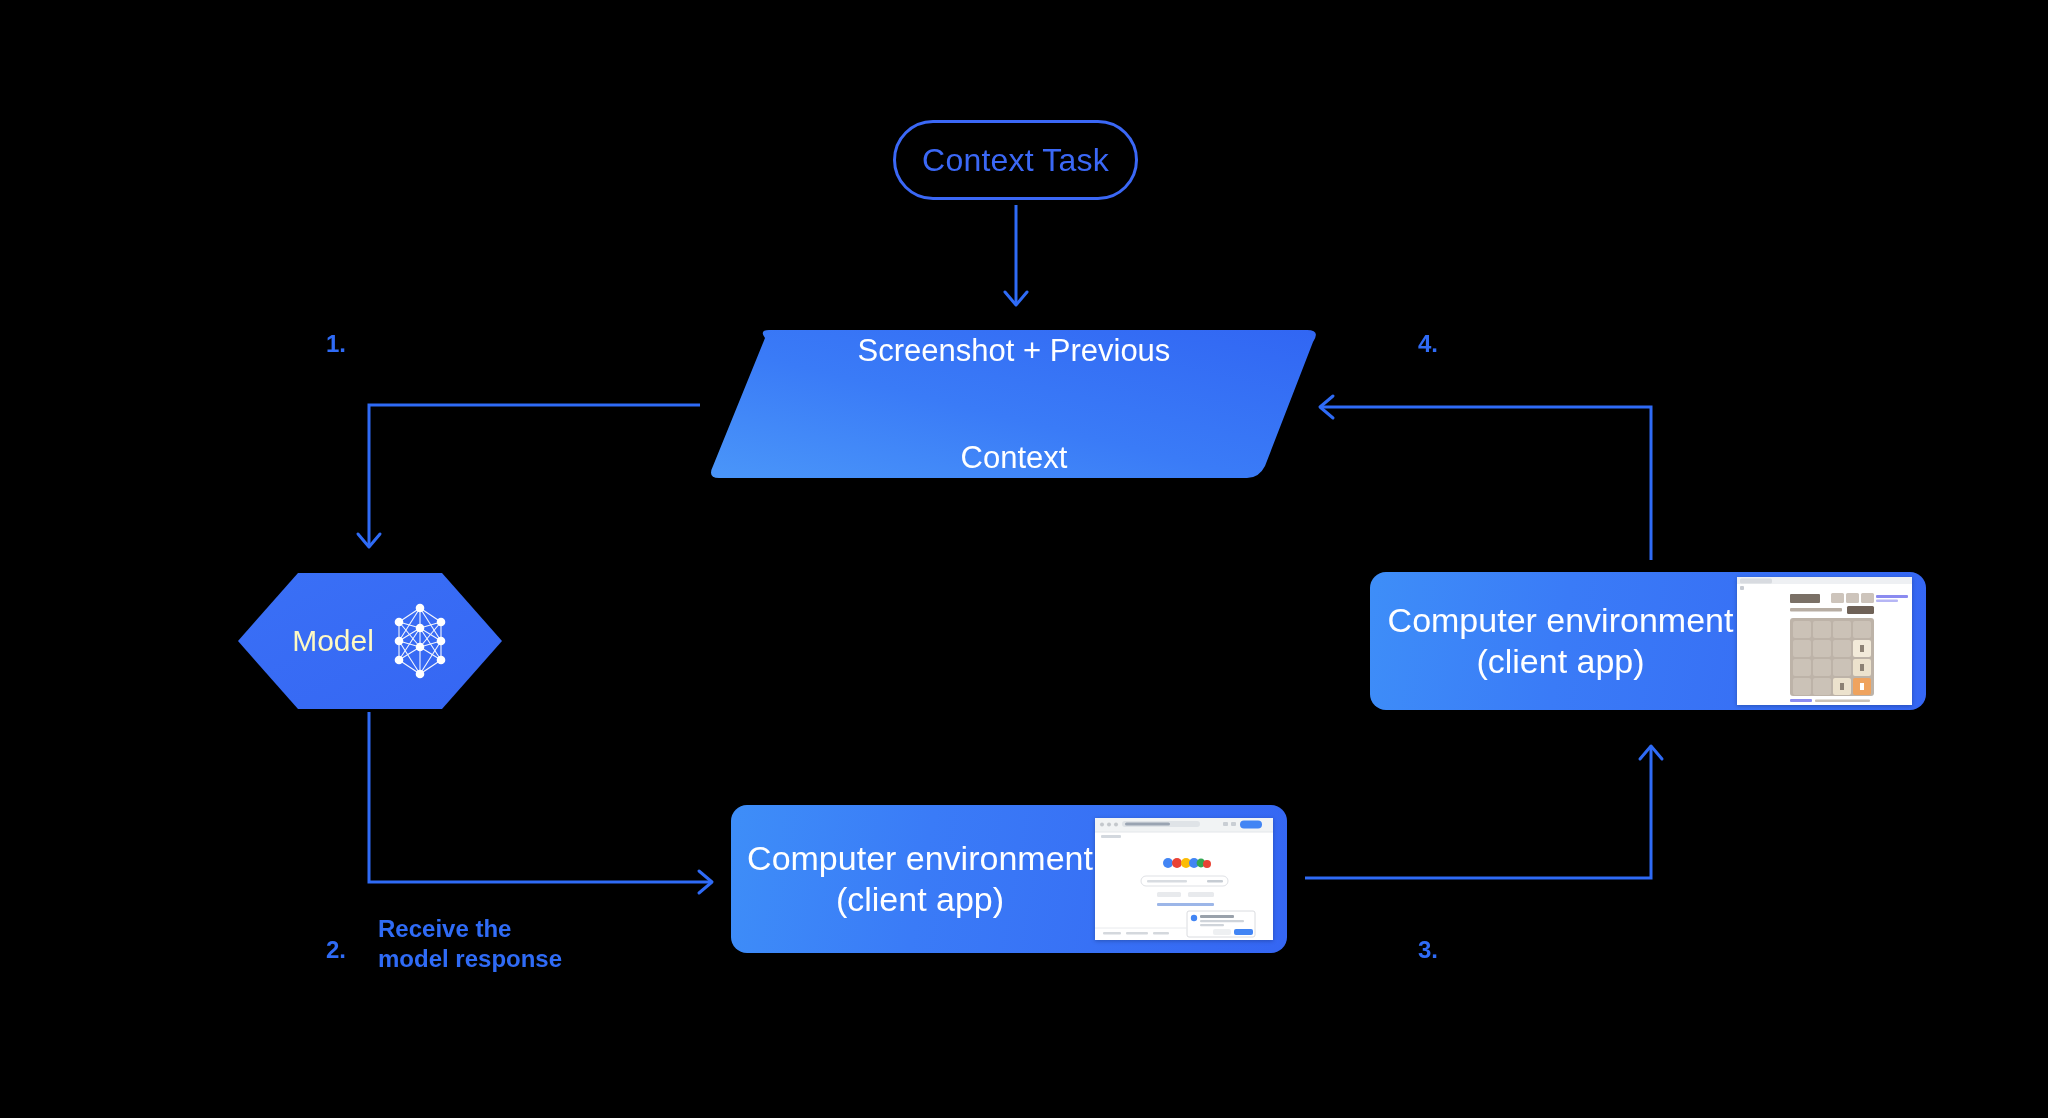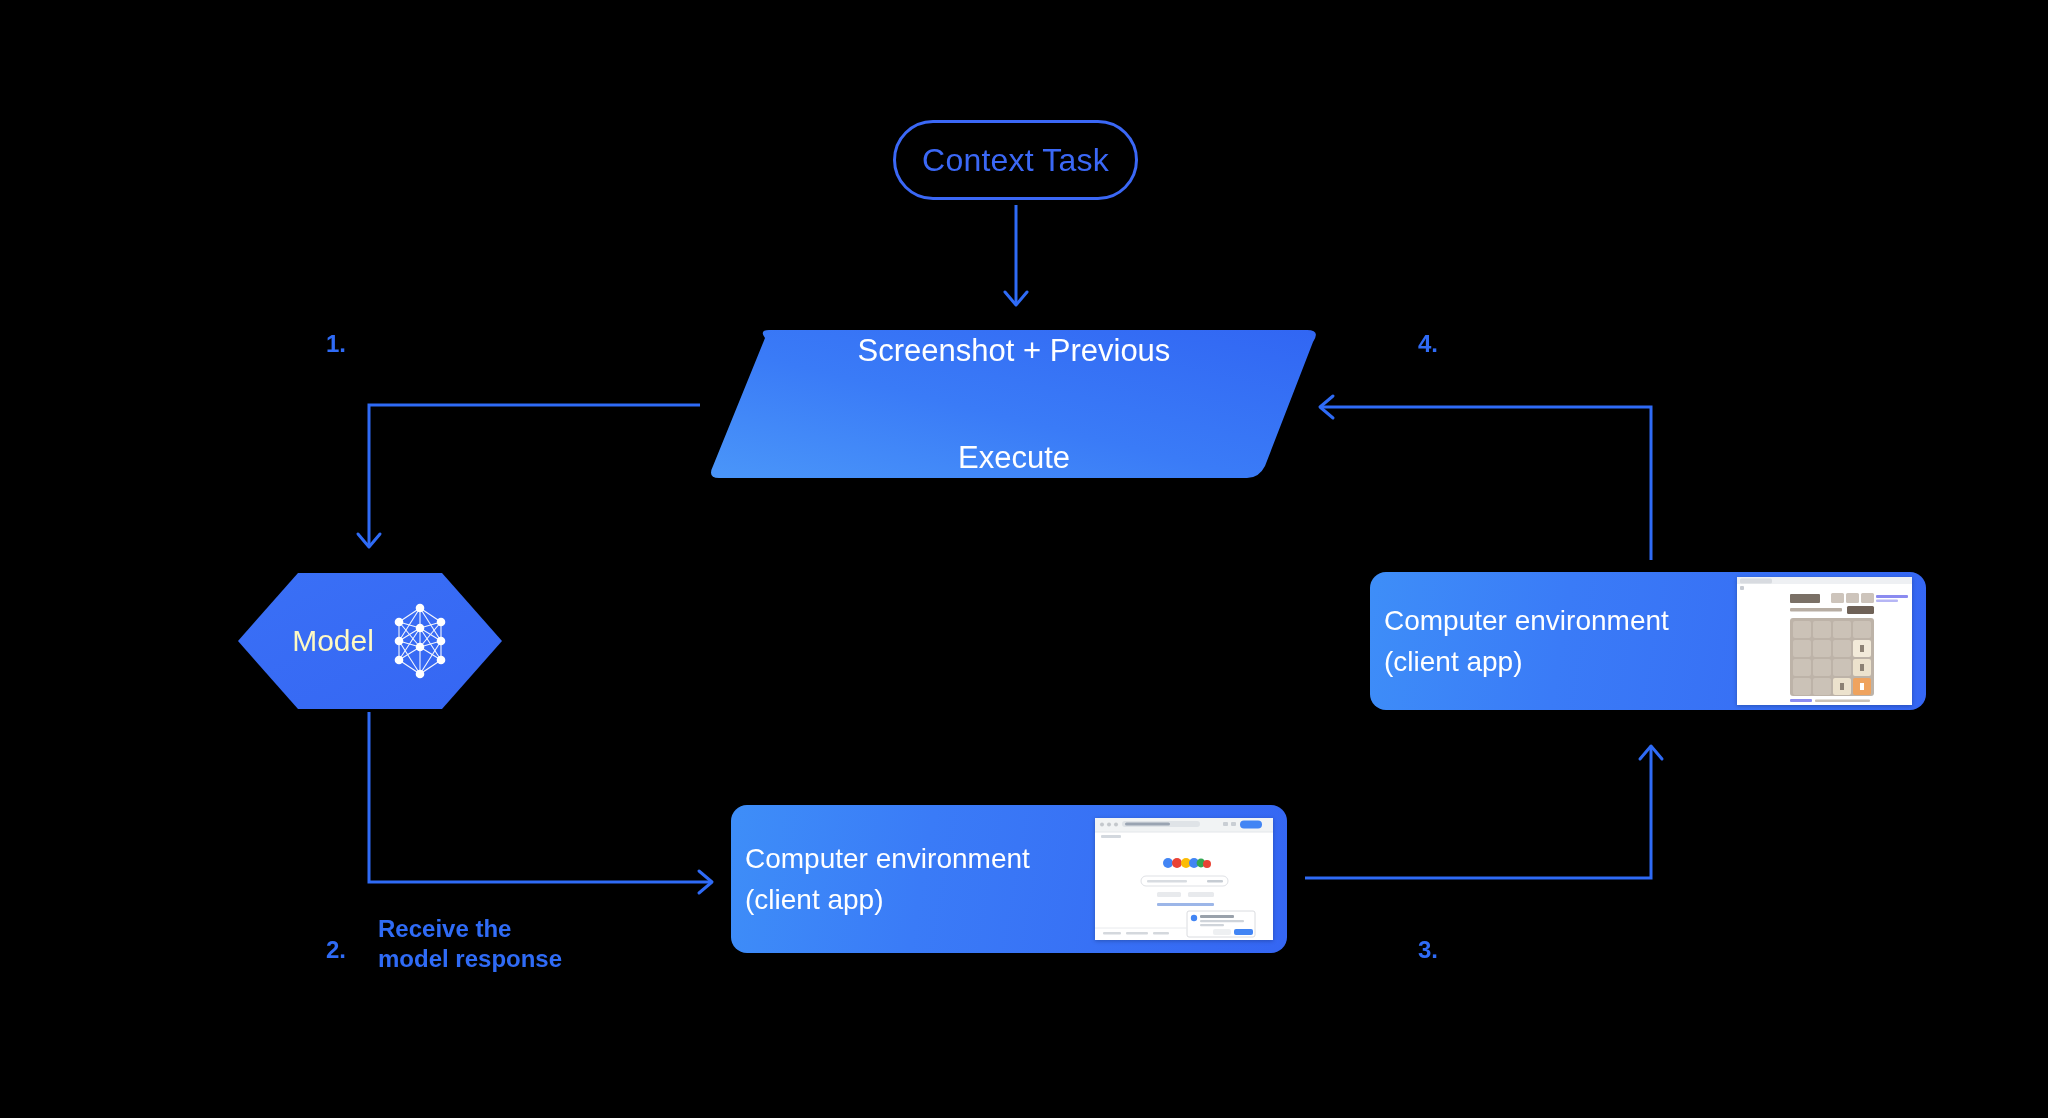--- a/index.html
+++ b/index.html
@@ -131,23 +131,23 @@
   }
   .env-card.bottom {
     left: 731px;
     top: 805px;
     width: 556px;
     height: 148px;
     background: linear-gradient(100deg, #3e8ef8 0%, #3a7bf7 35%, #3566f3 100%);
   }
   .env-card .env-text {
     flex: 1 1 auto;
-    text-align: left;
+    text-align: center;
     color: #ffffff;
-    font-size: 28px;
+    font-size: 34px;
     line-height: 41px;
     padding-left: 14px;
   }
   .env-card .env-thumb {
     flex: 0 0 auto;
     margin-right: 14px;
   }
 
   
   .thumb {
@@ -233,21 +233,21 @@
   <div class="initial-task">
     <span class="label">Context Task</span>
   </div>
 
   <div class="parallelogram-wrap">
     <svg class="parallelogram-shape" viewBox="0 0 614 148" preserveAspectRatio="none">
       <path d="M 58 8 Q 52 0 62 0 L 600 0 Q 614 0 606 12 L 558 136 Q 552 148 540 148 L 12 148 Q 0 148 6 136 Z" fill="url(#gradPara)"></path>
     </svg>
     <div class="parallelogram-text">
       <span>Screenshot + Previous</span>
-      <span>Execute</span>
+      <span>Context</span>
     </div>
   </div>
 
   <div class="hexagon-wrap">
     <svg class="hexagon-shape" viewBox="0 0 264 136" preserveAspectRatio="none">
       <path d="M 60 0 L 204 0 L 264 68 L 204 136 L 60 136 L 0 68 Z" fill="url(#gradHex)"></path>
     </svg>
     <div class="hexagon-inner">
       <span class="label">Model</span>
       <svg class="nn-icon" viewBox="0 0 56 78">

